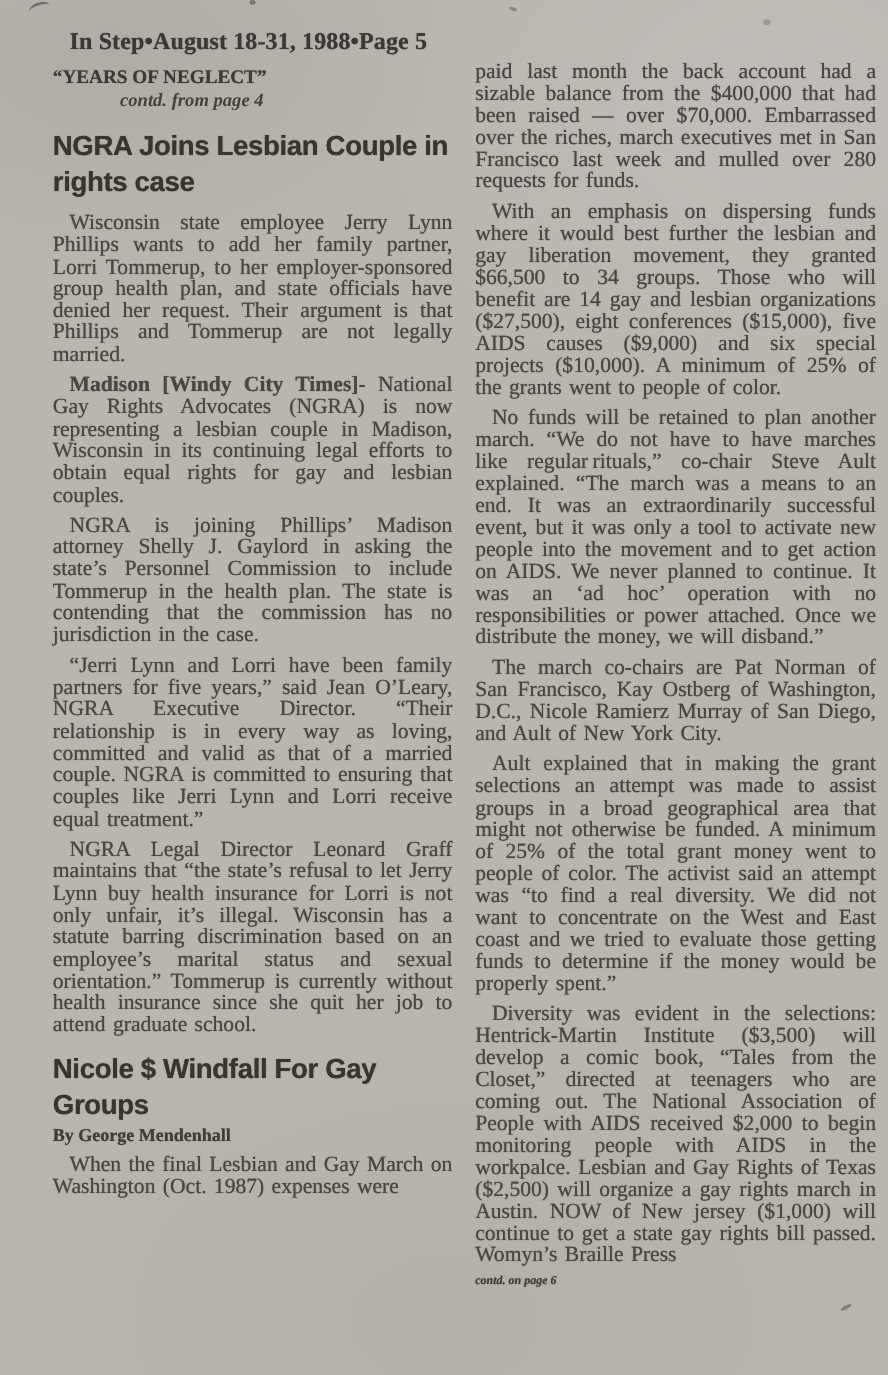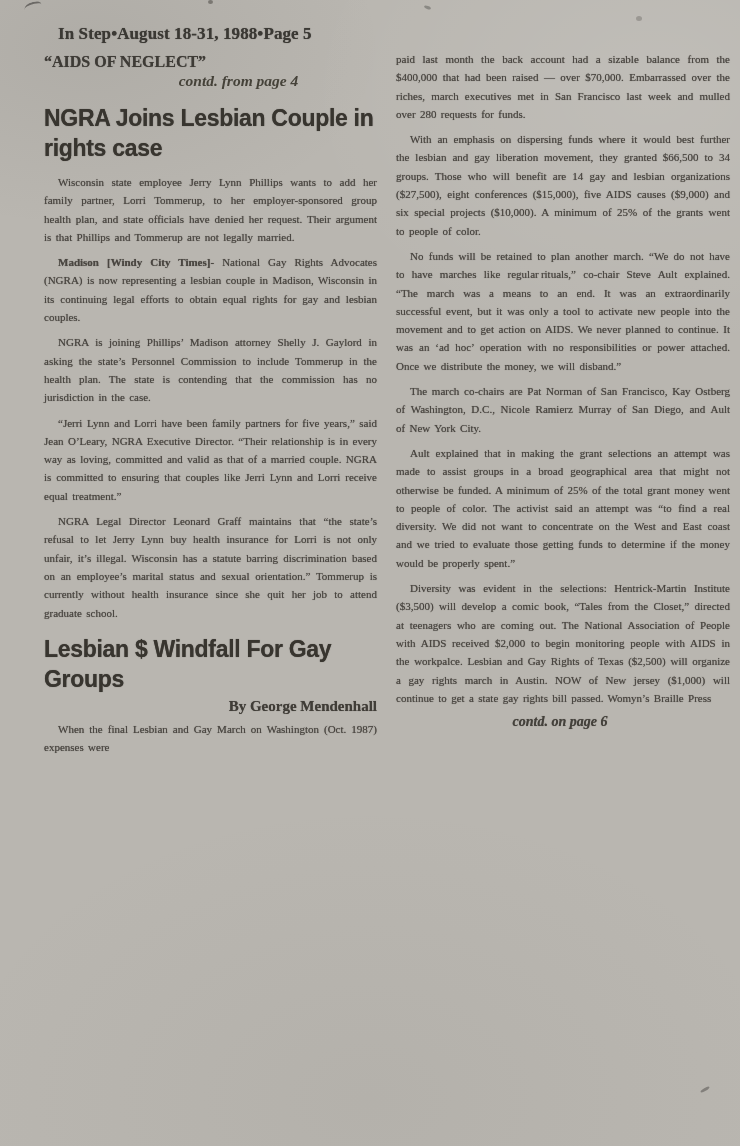--- a/index.html
+++ b/index.html
@@ -35,44 +35,43 @@
     gap: 19px;
     box-sizing: border-box;
     width: 740px;
   }
   .col { box-sizing: border-box; }
   .col.left  { width: 333px; }
   .col.right { width: 334px; padding-top: 26px; }
 
   .masthead {
     font-weight: bold;
-    font-size: 17px;
+    font-size: 20px;
     letter-spacing: 0.1px;
     margin: 0 0 9px 14px;
     color: #3b3934;
     text-shadow: 0 0 0.8px rgba(45,43,40,0.8);
     white-space: nowrap;
   }
   .cont-title {
     font-weight: bold;
     font-size: 16px;
     color: #3e3b36;
     text-shadow: 0 0 0.7px rgba(45,43,40,0.7);
   }
   .cont-sub {
     font-weight: bold;
     font-style: italic;
     font-size: 15.5px;
     margin: 1px 0 6px 56px;
     color: #454239;
-    text-align: center;
   }
   p.body {
     margin: 0 0 7px 0;
-    font-size: 11px;
+    font-size: 18px;
     line-height: 18.3px;
     text-align: justify;
     text-indent: 14px;
     word-spacing: 1.6px;
     color: #4a4641;
     text-shadow: 0 0 0.8px rgba(58,55,50,0.75);
   }
   p.body.no-indent { text-indent: 0; }
   .headline {
     font-family: "Liberation Sans", sans-serif;
@@ -81,30 +80,30 @@
     line-height: 30px;
     letter-spacing: -0.3px;
     color: #38352f;
     margin: 13px 0 10px 0;
     text-shadow: 0 0 0.8px rgba(40,38,34,0.8);
   }
   .headline.second { margin-top: 12px; margin-bottom: 4px; }
   .byline {
     font-weight: bold;
     font-size: 15px;
-    text-align: right;
+    text-align: left;
     margin: 2px 0 5px 0;
     color: #403d37;
     text-shadow: 0 0 0.7px rgba(45,43,40,0.7);
   }
   .contd {
     font-weight: bold;
     font-style: italic;
-    font-size: 14px;
-    text-align: center;
+    font-size: 10px;
+    text-align: left;
     margin-top: 1px;
     padding-right: 6px;
     color: #44413b;
     text-shadow: 0 0 0.7px rgba(45,43,40,0.7);
   }
   .dateline { font-weight: bold; }
 </style>
 </head>
 <body>
 
@@ -115,33 +114,33 @@
   <div class="artifact a3"></div>
   <div class="artifact a4"></div>
   <div class="artifact a5"></div>
 
   <div class="columns">
 
     <div class="col left">
       <div class="masthead">In Step•August 18-31, 1988•Page 5</div>
 
       <div>
-        <div class="cont-title">“AIDS OF NEGLECT”</div>
+        <div class="cont-title">“YEARS OF NEGLECT”</div>
         <div class="cont-sub">contd. from page 4</div>
       </div>
 
       <h1 class="headline">NGRA Joins Lesbian Couple in rights case</h1>
 
       <p class="body">Wisconsin state employee Jerry Lynn Phillips wants to add her family partner, Lorri Tommerup, to her employer-sponsored group health plan, and state officials have denied her request. Their argument is that Phillips and Tommerup are not legally married.</p>
       <p class="body"><span class="dateline">Madison [Windy City Times]-</span><span> National Gay Rights Advocates (NGRA) is now representing a lesbian couple in Madison, Wisconsin in its continuing legal efforts to obtain equal rights for gay and lesbian couples.</span></p>
       <p class="body">NGRA is joining Phillips’ Madison attorney Shelly J. Gaylord in asking the state’s Personnel Commission to include Tommerup in the health plan. The state is contending that the commission has no jurisdiction in the case.</p>
       <p class="body">“Jerri Lynn and Lorri have been family partners for five years,” said Jean O’Leary, NGRA Executive Director. “Their relationship is in every way as loving, committed and valid as that of a married couple. NGRA is committed to ensuring that couples like Jerri Lynn and Lorri receive equal treatment.”</p>
       <p class="body">NGRA Legal Director Leonard Graff maintains that “the state’s refusal to let Jerry Lynn buy health insurance for Lorri is not only unfair, it’s illegal. Wisconsin has a statute barring discrimination based on an employee’s marital status and sexual orientation.” Tommerup is currently without health insurance since she quit her job to attend graduate school.</p>
 
-      <h1 class="headline second">Lesbian $ Windfall For Gay Groups</h1>
+      <h1 class="headline second">Nicole $ Windfall For Gay Groups</h1>
       <div class="byline">By George Mendenhall</div>
       <p class="body">When the final Lesbian and Gay March on Washington (Oct. 1987) expenses were</p>
     </div>
 
     <div class="col right">
       <p class="body no-indent">paid last month the back account had a sizable balance from the $400,000 that had been raised — over $70,000. Embarrassed over the riches, march executives met in San Francisco last week and mulled over 280 requests for funds.</p>
       <p class="body">With an emphasis on dispersing funds where it would best further the lesbian and gay liberation movement, they granted $66,500 to 34 groups. Those who will benefit are 14 gay and lesbian organizations ($27,500), eight conferences ($15,000), five AIDS causes ($9,000) and six special projects ($10,000). A minimum of 25% of the grants went to people of color.</p>
       <p class="body">No funds will be retained to plan another march. “We do not have to have marches like regular rituals,” co-chair Steve Ault explained. “The march was a means to an end. It was an extraordinarily successful event, but it was only a tool to activate new people into the movement and to get action on AIDS. We never planned to continue. It was an ‘ad hoc’ operation with no responsibilities or power attached. Once we distribute the money, we will disband.”</p>
       <p class="body">The march co-chairs are Pat Norman of San Francisco, Kay Ostberg of Washington, D.C., Nicole Ramierz Murray of San Diego, and Ault of New York City.</p>
       <p class="body">Ault explained that in making the grant selections an attempt was made to assist groups in a broad geographical area that might not otherwise be funded. A minimum of 25% of the total grant money went to people of color. The activist said an attempt was “to find a real diversity. We did not want to concentrate on the West and East coast and we tried to evaluate those getting funds to determine if the money would be properly spent.”</p>

